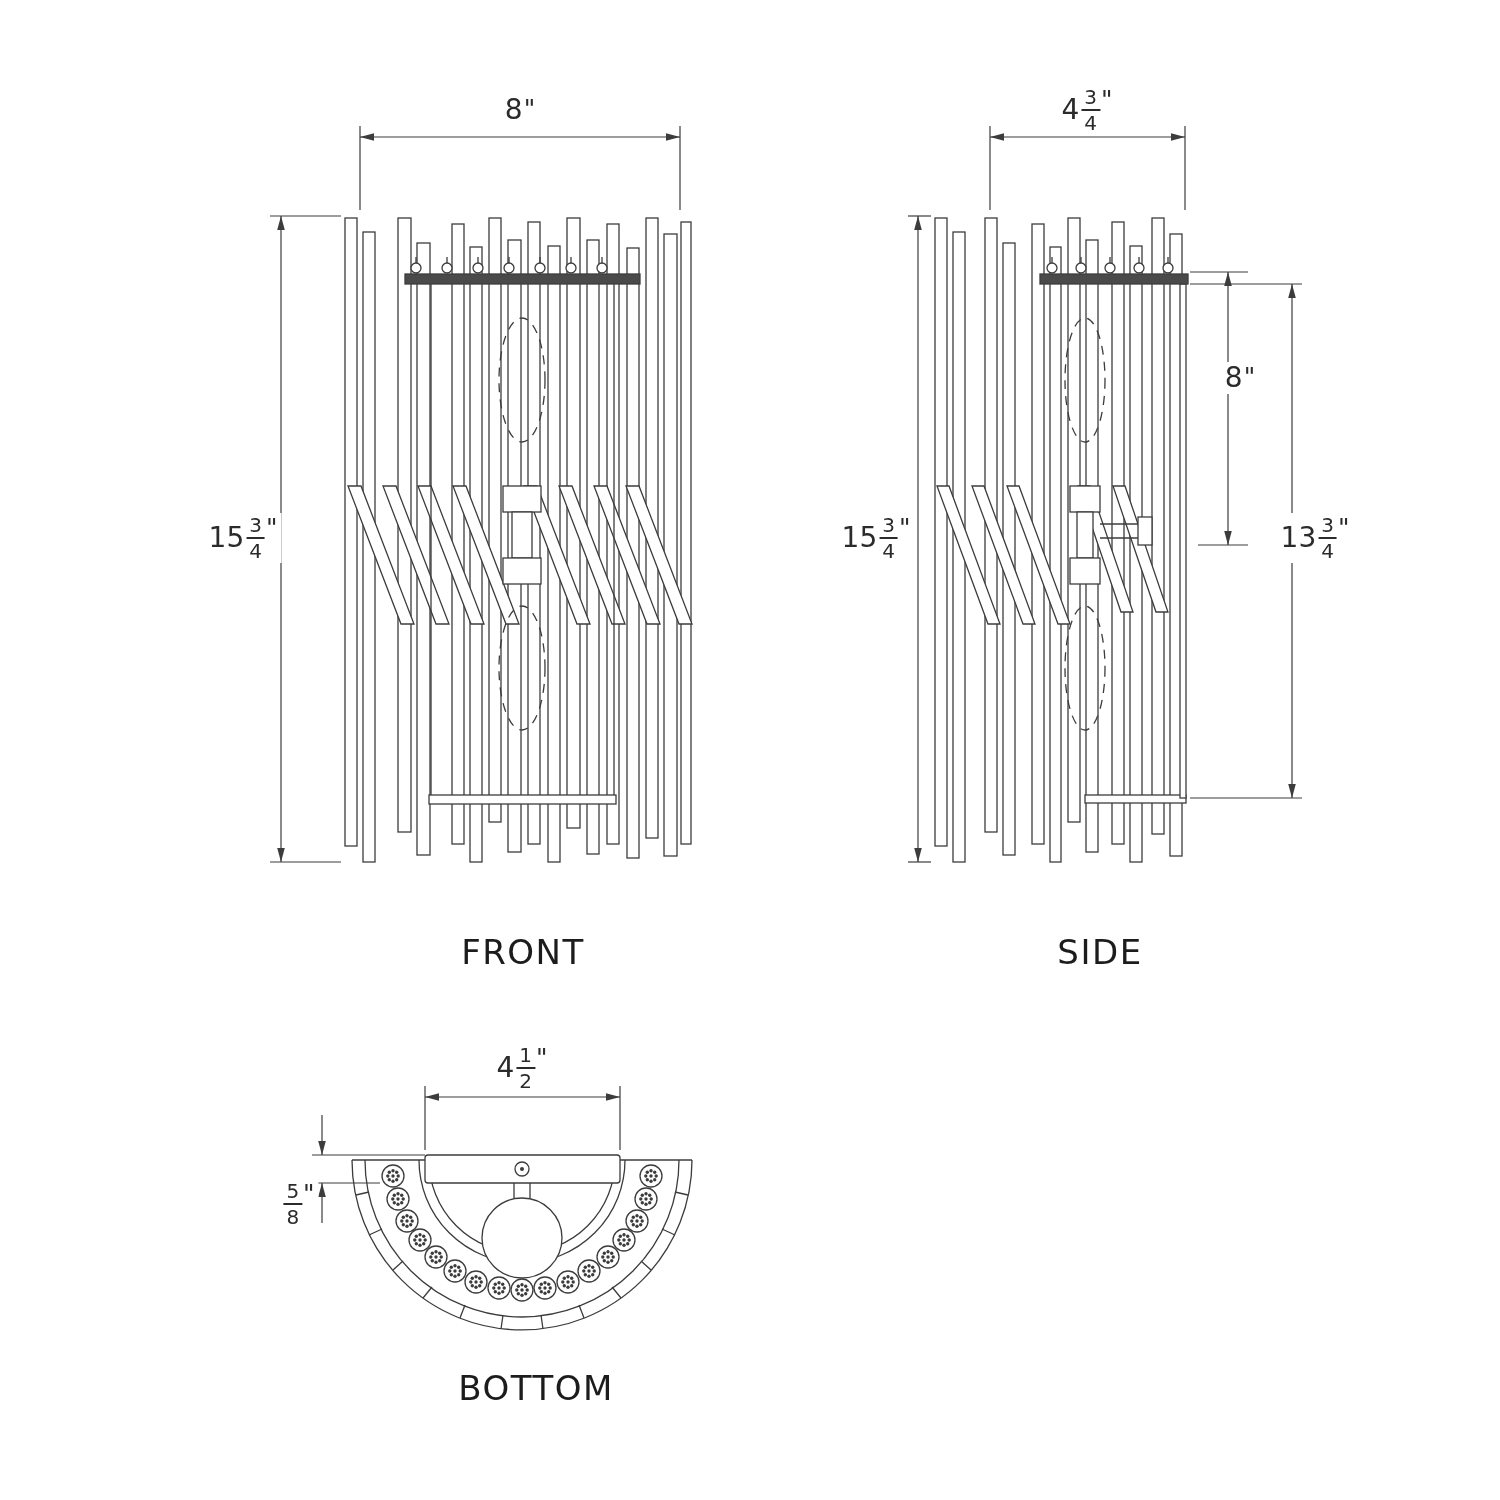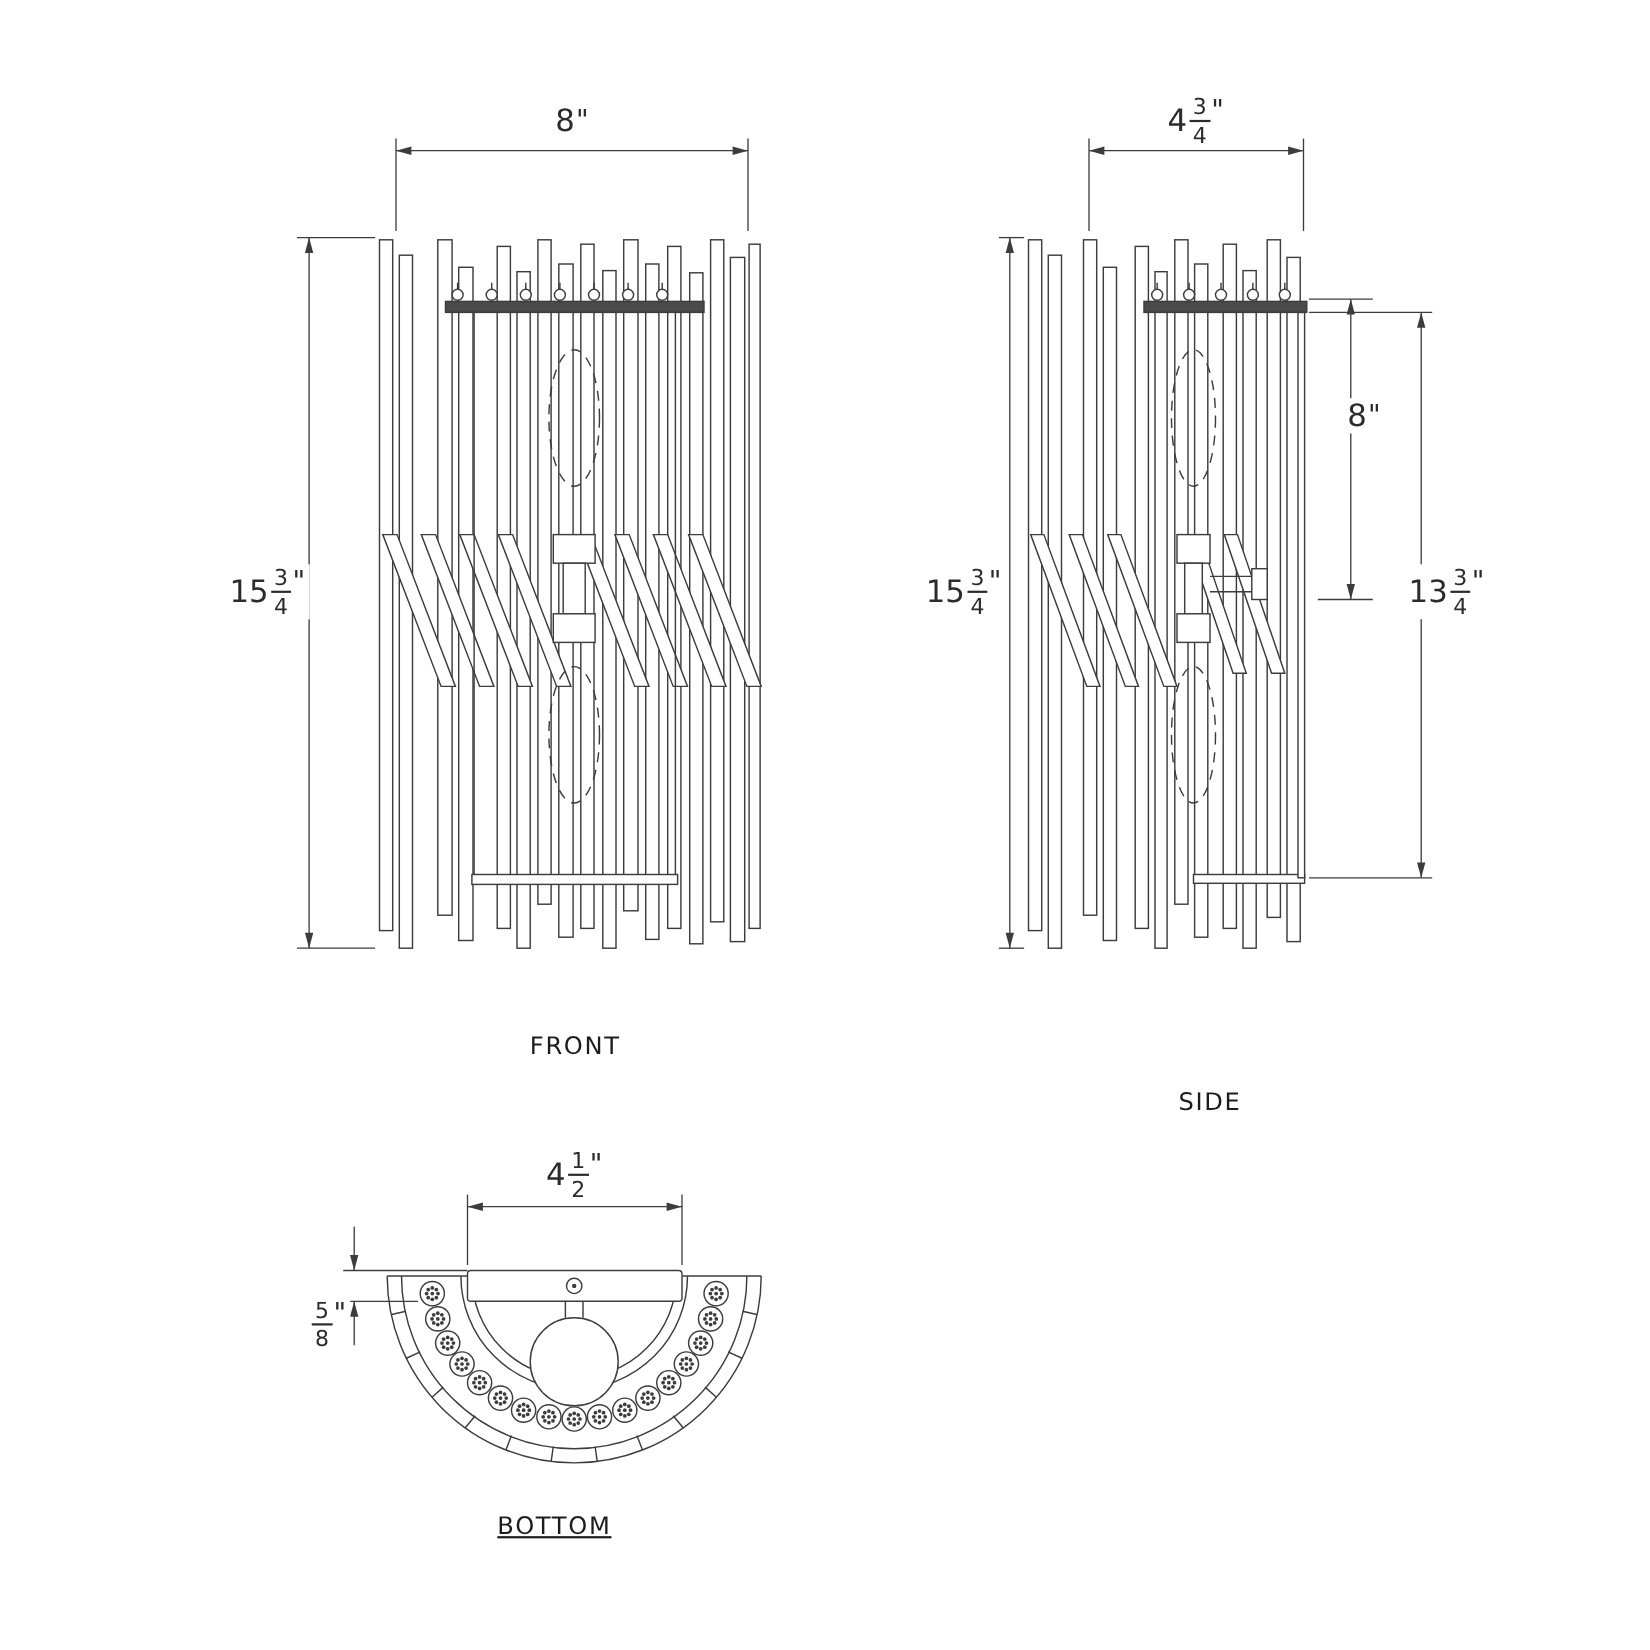--- a/index.html
+++ b/index.html
@@ -27,21 +27,21 @@
     display: flex; flex-direction: column; align-items: center;
     font-size: 20px; line-height: 1; margin-left: 2px;
   }
   .frac .num { padding: 0 3px 2px; border-bottom: 2px solid #2b2b2b; }
   .frac .den { padding: 2px 3px 0; }
   .unit { align-self: flex-start; font-size: 25px; margin-left: 1px; }
 
   .view-label {
     position: absolute;
     transform: translate(-50%, -50%);
-    font-size: 22px; letter-spacing: 1.5px;
+    font-size: 34px; letter-spacing: 1.5px;
     color: #1c1c1c;
   }
 </style>
 </head>
 <body>
 
 <div id="stage">
 
 <svg width="1500" height="1500" viewBox="0 0 1500 1500">
   <defs>
@@ -317,16 +317,16 @@
 
 <div class="dim" style="left:298px; top:1204px;">
   <span class="frac">
     <span class="num">5</span>
     <span class="den">8</span>
   </span>
   <span class="unit">"</span>
 </div>
 
 <div class="view-label" style="left:523px; top:952px;">FRONT</div>
-<div class="view-label" style="left:1100px; top:1003px;">SIDE</div>
-<div class="view-label" style="left:504px; top:1388px;text-decoration:underline;">BOTTOM</div>
+<div class="view-label" style="left:1100px; top:952px;">SIDE</div>
+<div class="view-label" style="left:536px; top:1388px;">BOTTOM</div>
 
 </div>
 
 </body></html>

